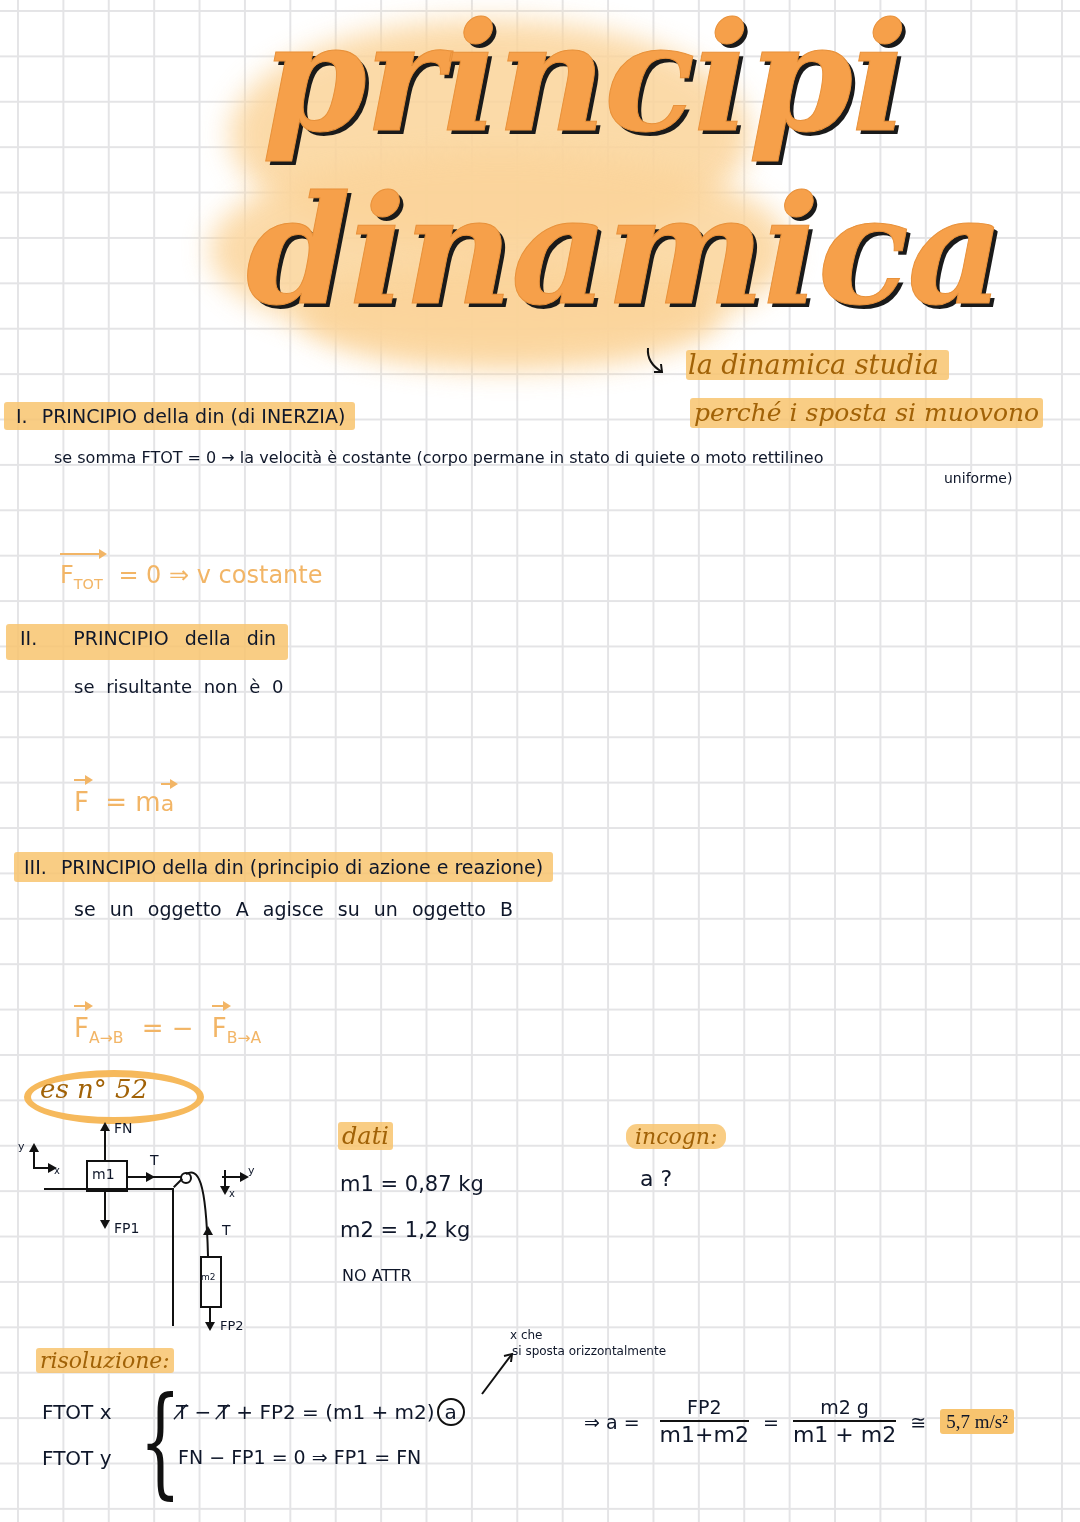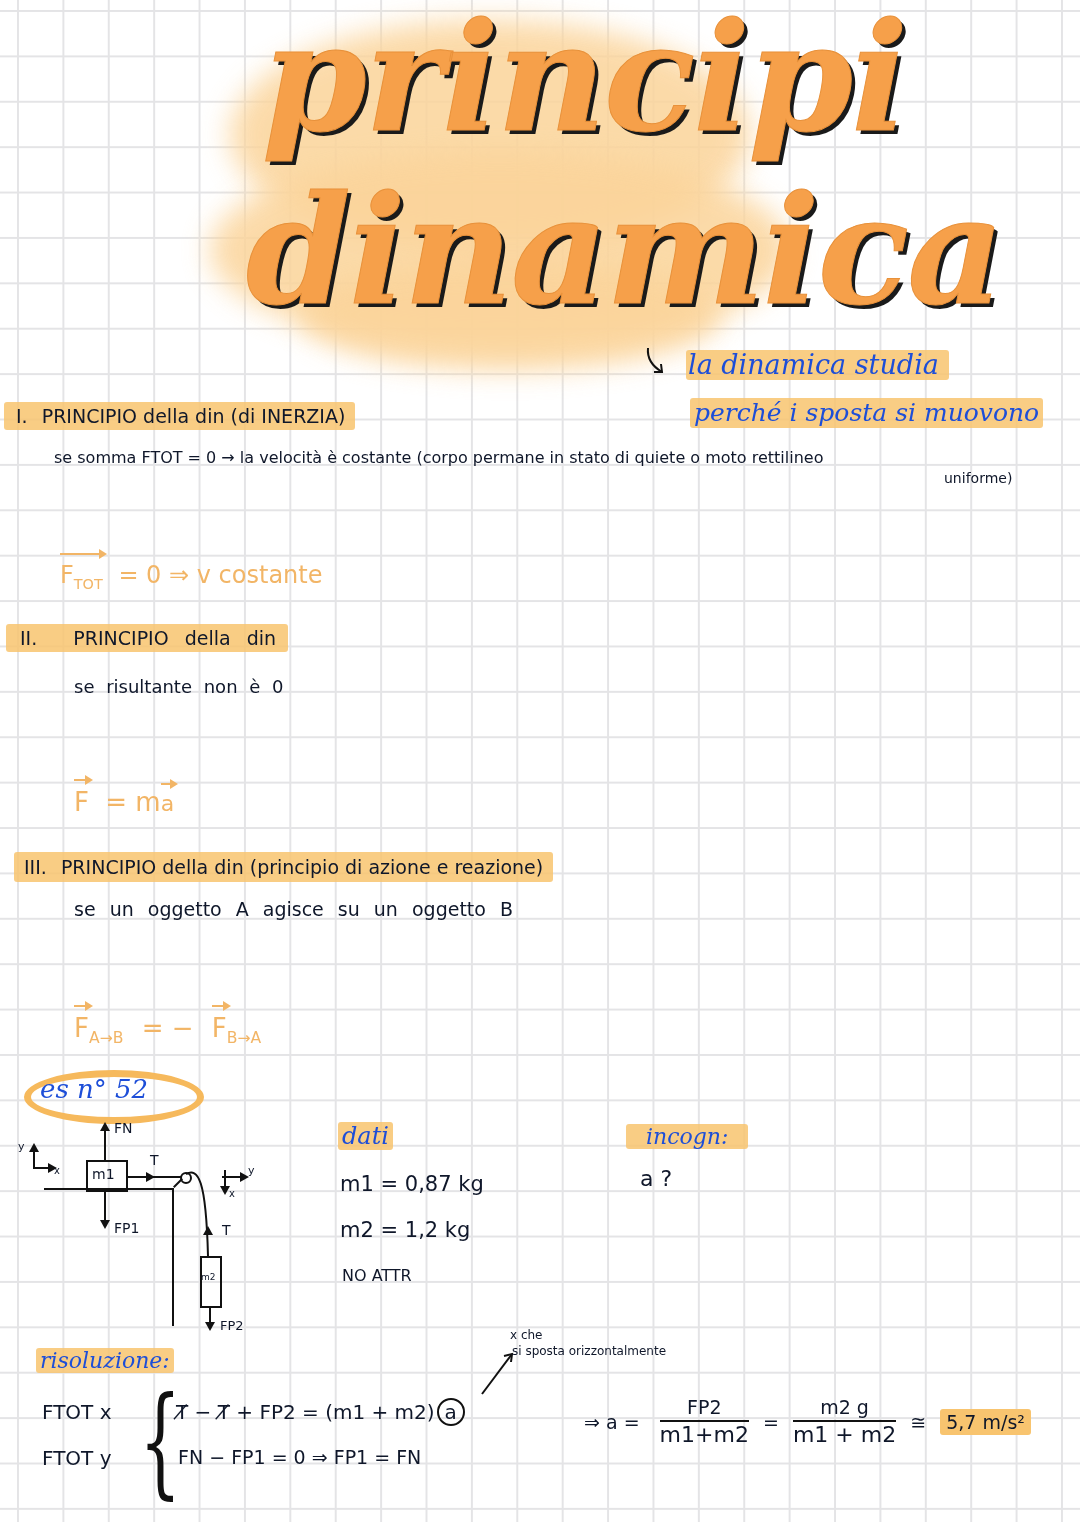--- a/index.html
+++ b/index.html
@@ -9,21 +9,21 @@
     background-image:
       linear-gradient(to right, #e4e4e6 0, #e4e4e6 2px, transparent 2px),
       linear-gradient(to bottom, #e4e4e6 0, #e4e4e6 2px, transparent 2px);
     background-size: 45.4px 45.4px;
     background-position: 17px 10px;
     font-family: "DejaVu Sans", sans-serif;
     color: #111;
   }
   .abs { position: absolute; }
   .hand { font-family: "DejaVu Sans", sans-serif; color: #0f172a; white-space: nowrap; }
-  .script { font-family: "DejaVu Serif", serif; font-style: italic; color: #1d4ed8; white-space: nowrap; }
+  .script { font-family: "DejaVu Serif", serif; font-style: italic; color: #a16207; white-space: nowrap; }
   .orange-txt { color: #f2b566; }
   .hl { background: #f8c46f; border-radius: 3px; }
   .hl-soft { background: rgba(248,196,111,0.85); border-radius: 3px; }
 
   
   .blob { position: absolute; border-radius: 50%; background: #fbd49a; filter: blur(14px); opacity: .85; }
   .title-word {
     position: absolute; font-family: "DejaVu Serif", serif; font-style: italic; font-weight: bold;
     color: #f6a04a; white-space: nowrap;
     text-shadow: 4px 4px 0 #1a1a1a;
@@ -77,21 +77,21 @@
   <span>I.</span>
   <span style="margin-left:8px;">PRINCIPIO della din (di INERZIA)</span>
 </div>
 <div class="abs hand" style="left:54px;top:448px;font-size:16px;">se somma FTOT = 0 → la velocità è costante (corpo permane in stato di quiete o moto rettilineo</div>
 <div class="abs hand" style="left:944px;top:470px;font-size:14px;">uniforme)</div>
 <div class="abs hand orange-txt" style="left:60px;top:530px;font-size:24px;">
   <span class="vec"><span>F</span><sub class="s">TOT</sub></span>
   <span style="margin-left:8px;">= 0   ⇒   v costante</span>
 </div>
 
-<div class="abs hand hl-soft" style="left:6px;top:624px;font-size:19px;line-height:28px;padding:0 12px 0 14px;">
+<div class="abs hand hl-soft" style="left:6px;top:624px;font-size:19px;line-height:28px;padding:0 12px 8px 14px;">
   <span>II.</span>
   <span style="margin-left:30px;word-spacing:10px;">PRINCIPIO della din</span>
 </div>
 <div class="abs hand" style="left:74px;top:676px;font-size:18px;word-spacing:6px;">se risultante non è 0</div>
 <div class="abs hand orange-txt" style="left:74px;top:756px;font-size:26px;">
   <span class="vec">F</span>
   <span style="margin-left:8px;">= m</span><span class="vec" style="font-size:22px;">a</span>
 </div>
 
 <div class="abs hand hl-soft" style="left:14px;top:852px;font-size:19px;line-height:30px;padding:0 10px;">
@@ -163,21 +163,21 @@
 </div>
 <div class="abs hand" style="left:340px;top:1172px;font-size:21px;">
   <span>m1</span> <span>= 0,87 kg</span>
 </div>
 <div class="abs hand" style="left:340px;top:1218px;font-size:21px;">
   <span>m2</span> <span>= 1,2 kg</span>
 </div>
 <div class="abs hand" style="left:342px;top:1266px;font-size:16px;">NO ATTR</div>
 
 <div class="abs script" style="left:626px;top:1124px;font-size:22px;">
-  <span class="hl-soft" style="padding:0 20px;">incogn:</span>
+  <span class="hl-soft" style="padding:0 9px;border-radius:11px;">incogn:</span>
 </div>
 <div class="abs hand" style="left:640px;top:1166px;font-size:22px;">a ?</div>
 
 <div class="abs script" style="left:36px;top:1348px;font-size:22px;">
   <span class="hl-soft" style="padding:0 4px;">risoluzione:</span>
 </div>
 <div class="abs hand" style="left:42px;top:1400px;font-size:20px;">FTOT x</div>
 <div class="abs hand" style="left:42px;top:1446px;font-size:20px;">FTOT y</div>
 <div class="brace" style="left:122px;top:1376px;font-size:120px;line-height:130px;transform:scaleX(0.55);">{</div>
 <div class="abs hand" style="left:176px;top:1398px;font-size:20px;">
@@ -197,14 +197,14 @@
   <span class="frac" style="margin-left:14px;">
     <span class="num">FP2</span>
     <span class="den">m1+m2</span>
   </span>
   <span style="vertical-align:middle;margin:0 8px;">=</span>
   <span class="frac">
     <span class="num">m2 g</span>
     <span class="den">m1 + m2</span>
   </span>
   <span style="vertical-align:middle;margin:0 8px;">≅</span>
-  <span class="hl" style="vertical-align:middle;padding:2px 6px;">5,7 m/s²</span>
+  <span class="hl" style="vertical-align:middle;padding:2px 6px;font-family:Liberation Serif, serif;">5,7 m/s²</span>
 </div>
 
 </body></html>

